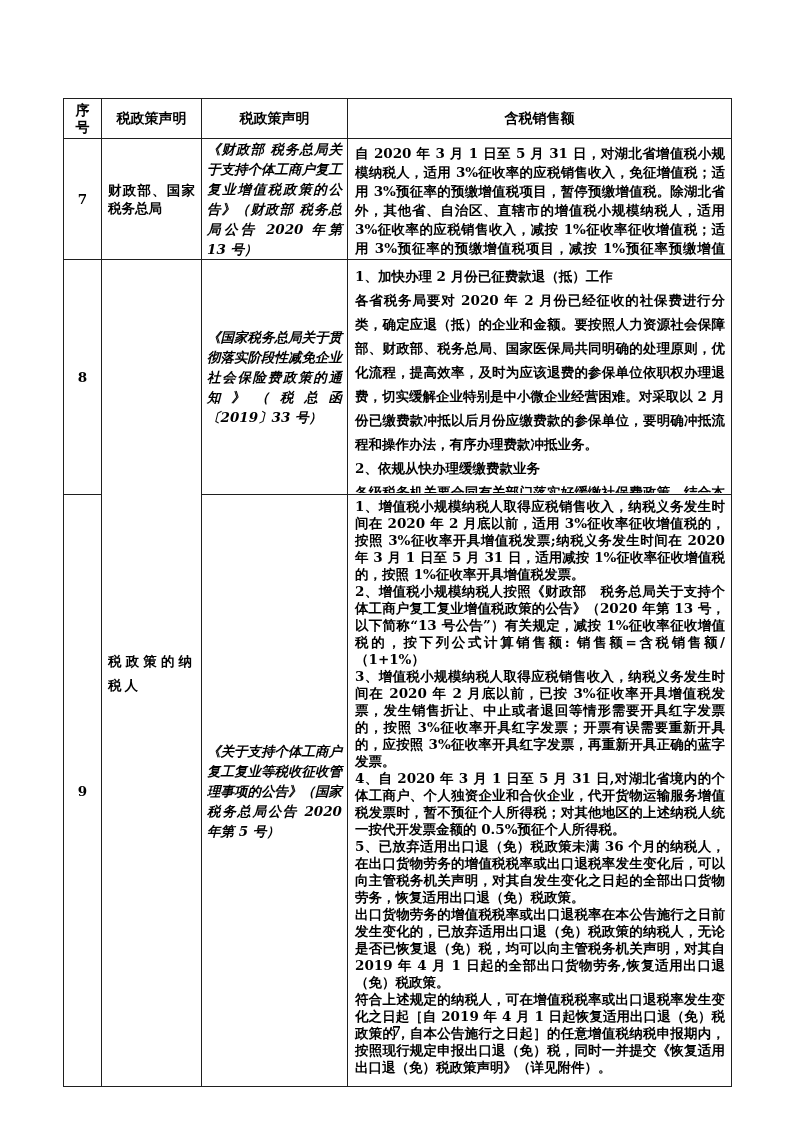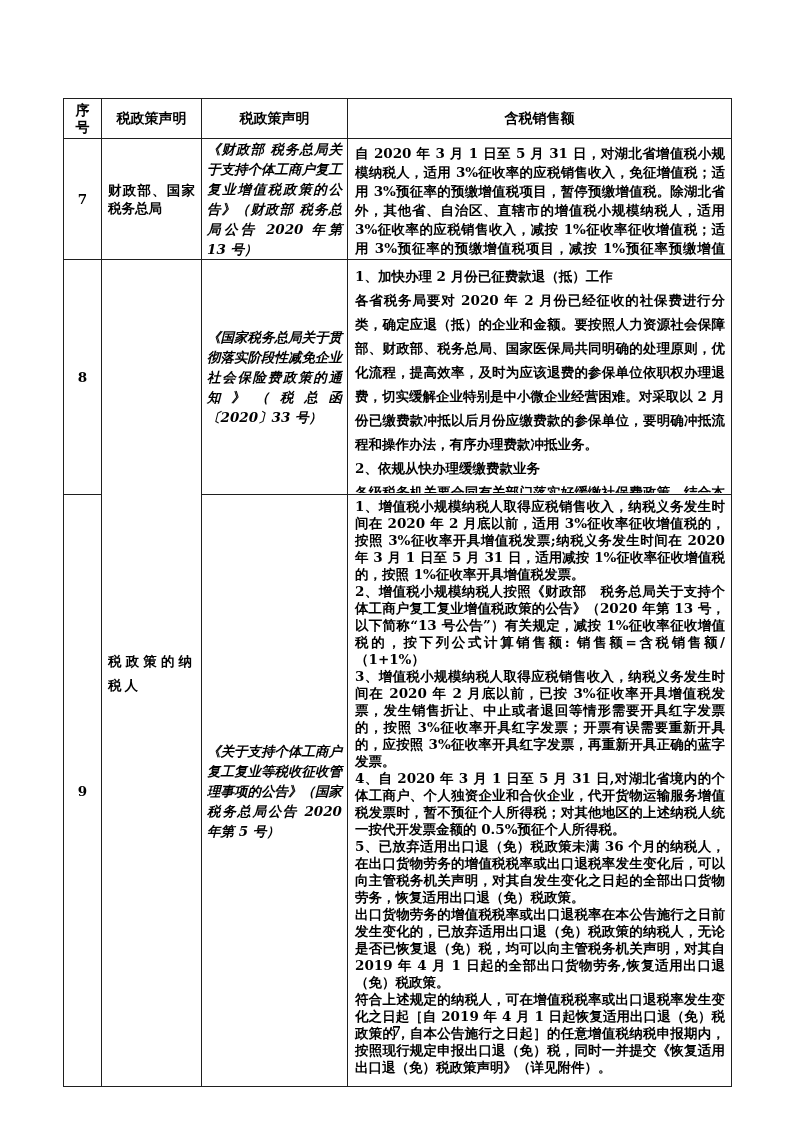--- a/index.html
+++ b/index.html
@@ -117,21 +117,21 @@
         <td class="c-content">
           <div class="cell-clip clip-7">自 2020 年 3 月 1 日至 5 月 31 日，对湖北省增值税小规模纳税人，适用 3%征收率的应税销售收入，免征增值税；适用 3%预征率的预缴增值税项目，暂停预缴增值税。除湖北省外，其他省、自治区、直辖市的增值税小规模纳税人，适用 3%征收率的应税销售收入，减按 1%征收率征收增值税；适用 3%预征率的预缴增值税项目，减按 1%预征率预缴增值税。</div>
         </td>
       </tr>
       <tr class="row-8">
         <td class="c-no">8</td>
         <td class="c-agency merged" rowspan="2">
           <div class="cell-pad">税政策的纳税人</div>
         </td>
         <td class="c-doc">
-          <div class="cell-pad">《国家税务总局关于贯彻落实阶段性减免企业社会保险费政策的通知》（税总函〔2020〕33 号）</div>
+          <div class="cell-pad">《国家税务总局关于贯彻落实阶段性减免企业社会保险费政策的通知》（税总函〔2019〕33 号）</div>
         </td>
         <td class="c-content">
           <div class="cell-clip clip-8">1、加快办理 2 月份已征费款退（抵）工作
 各省税务局要对 2020 年 2 月份已经征收的社保费进行分类，确定应退（抵）的企业和金额。要按照人力资源社会保障部、财政部、税务总局、国家医保局共同明确的处理原则，优化流程，提高效率，及时为应该退费的参保单位依职权办理退费，切实缓解企业特别是中小微企业经营困难。对采取以 2 月份已缴费款冲抵以后月份应缴费款的参保单位，要明确冲抵流程和操作办法，有序办理费款冲抵业务。
 2、依规从快办理缓缴费款业务
 各级税务机关要会同有关部门落实好缓缴社保费政策，结合本地实际，进一步优化业务流程，从快办理缓缴相关业务。要严格落实缓缴期限原则上不超过 6 个月、缓缴期间免收滞纳金等政策要求，确保缴费人应享尽享。</div>
         </td>
       </tr>
       <tr class="row-9">
         <td class="c-no">9</td>

